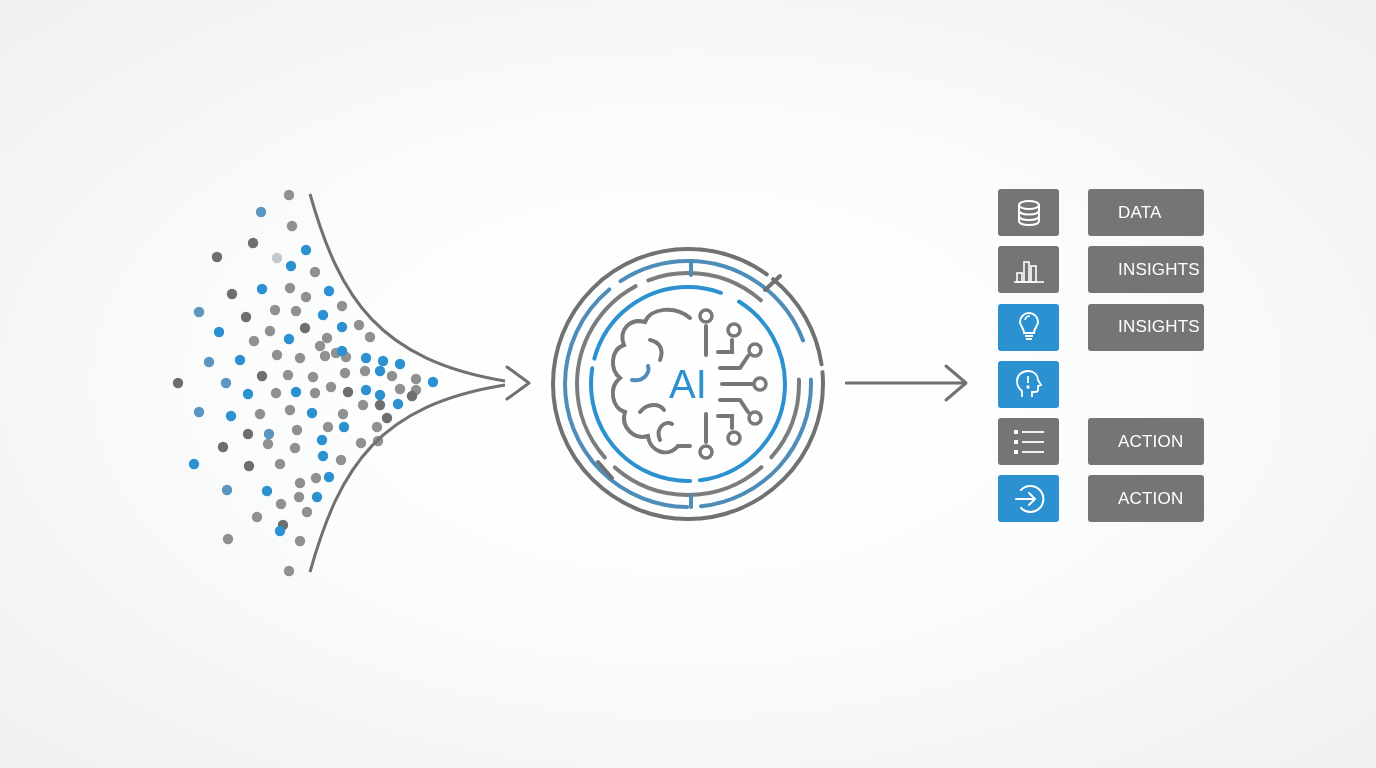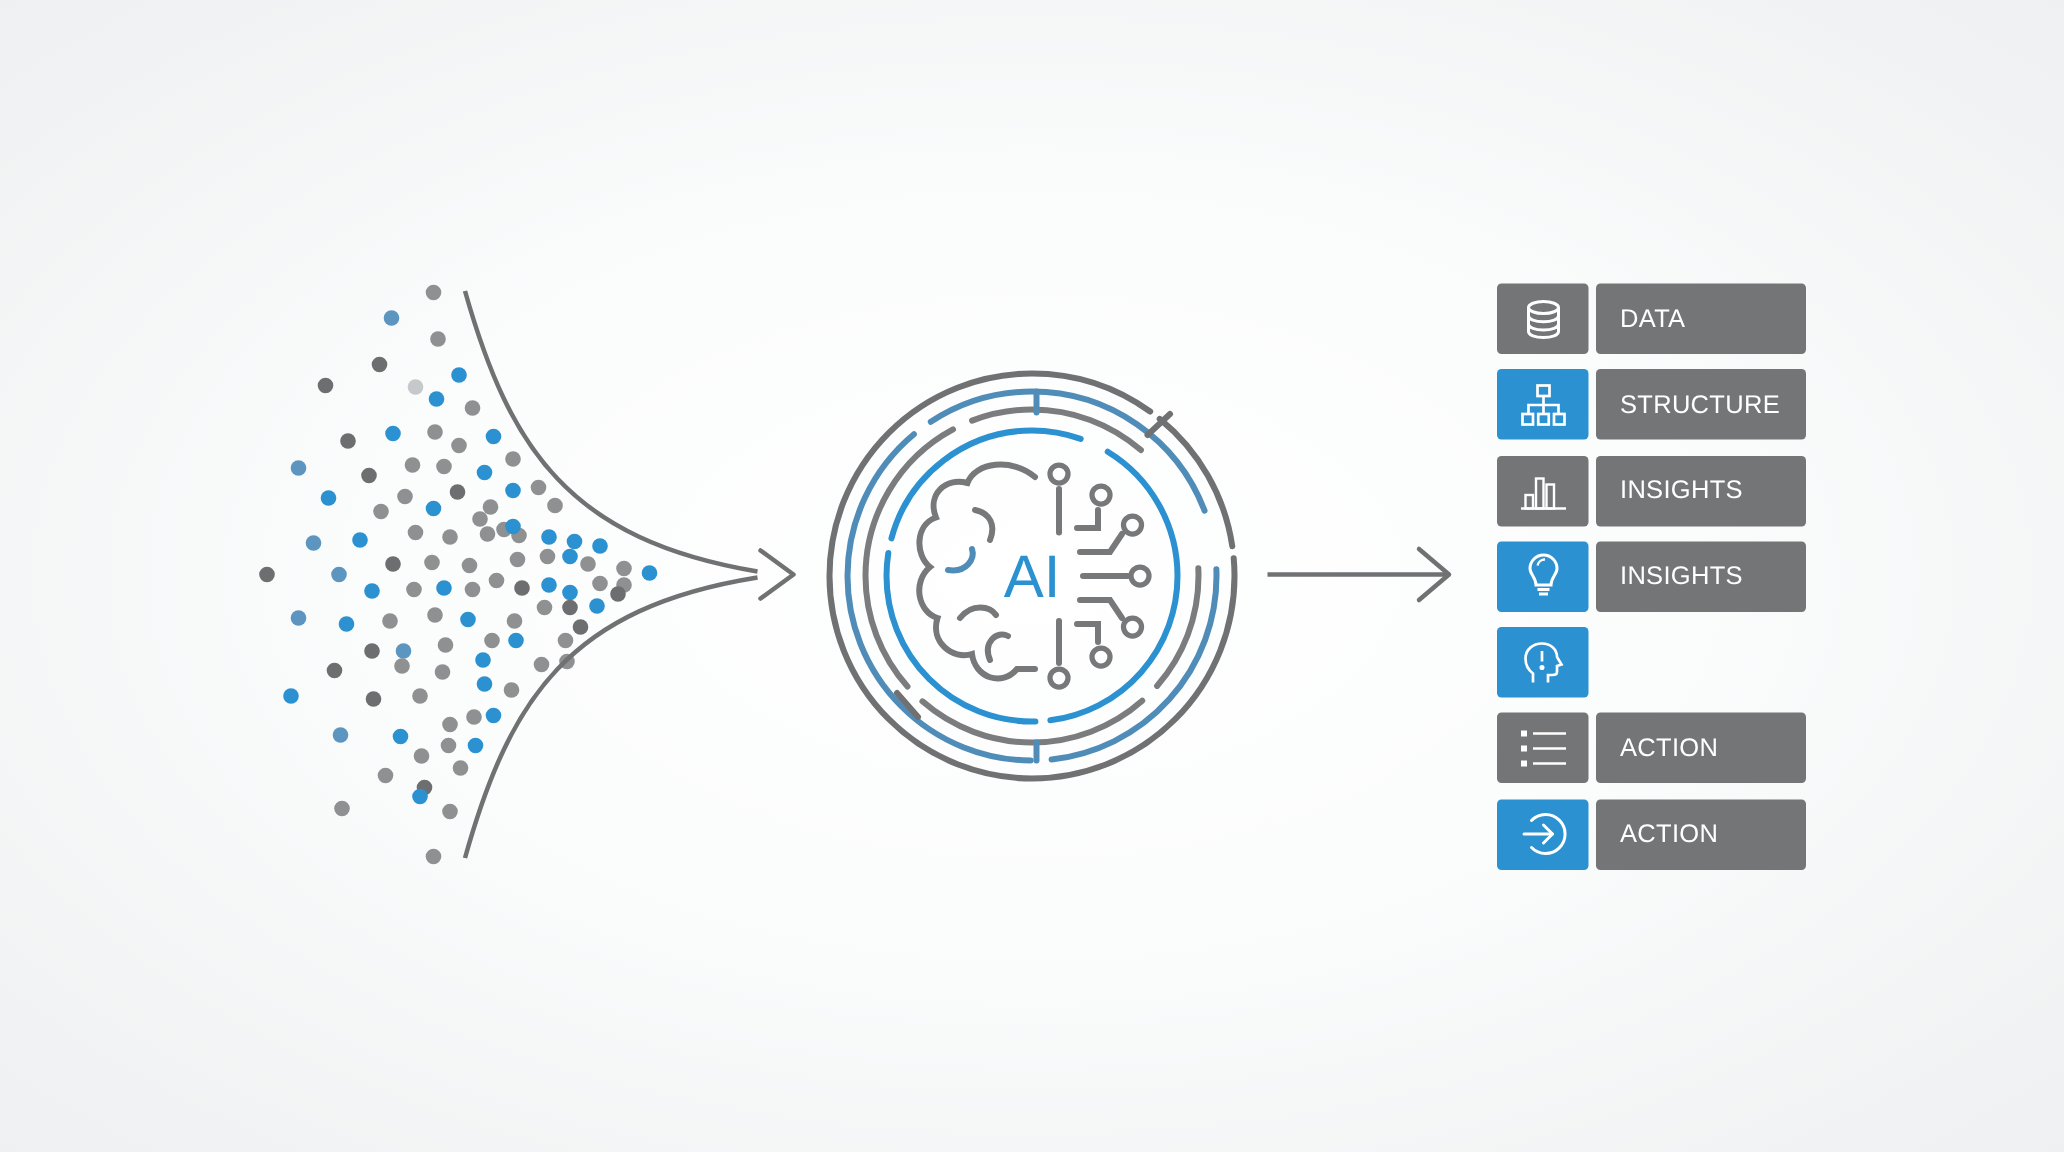--- a/index.html
+++ b/index.html
@@ -12,21 +12,21 @@
   .funnel-svg, .hub-svg, .arrow-svg { position: absolute; left: 0; top: 0; }
   .list { position: absolute; left: 998px; top: 189px; width: 206px; }
   .row { display: flex; height: 47px; margin-bottom: 10.3px; cursor: pointer; }
   .row .icon-cell {
     width: 61px; height: 47px; border-radius: 3px; margin-right: 5px;
     display: flex; align-items: center; justify-content: center;
   }
   .row .label-cell {
     flex: 1; height: 47px; border-radius: 3px; background: #737577;
     color: #ffffff; font-size: 17px; display: flex; align-items: center;
-    padding-left: 16px; letter-spacing: 0.2px;
+    padding-left: 30px; letter-spacing: 0.2px; margin-left: 24px;
   }
   .icon-cell svg { width: 32px; height: 32px; }
 </style>
 </head>
 <body>
 
 <div class="scene">
 
   <svg class="funnel-svg" width="1376" height="768" viewBox="0 0 1376 768">
     <g id="dots">
@@ -193,34 +193,20 @@
         <svg viewBox="0 0 32 32" fill="none" stroke="#fff" stroke-width="2">
           <ellipse cx="16" cy="8" rx="10" ry="4"></ellipse>
           <path d="M6,8 V24 C6,26.5 10.5,28 16,28 C21.5,28 26,26.5 26,24 V8"></path>
           <path d="M6,13.5 C6,16 10.5,17.5 16,17.5 C21.5,17.5 26,16 26,13.5"></path>
           <path d="M6,19 C6,21.5 10.5,23 16,23 C21.5,23 26,21.5 26,19"></path>
         </svg>
       </div>
       <div class="label-cell">DATA</div>
     </div>
 
-    <div class="row">
-      <div class="icon-cell" style="background:#2b91d1">
-        <svg viewBox="0 0 32 32" fill="none" stroke="#fff" stroke-width="1.8">
-          <rect x="12" y="3" width="8" height="7"></rect>
-          <line x1="16" y1="10" x2="16" y2="16"></line>
-          <path d="M6,22 V16 H26 V22"></path>
-          <line x1="16" y1="16" x2="16" y2="22"></line>
-          <rect x="2" y="22" width="7" height="7"></rect>
-          <rect x="12.5" y="22" width="7" height="7"></rect>
-          <rect x="23" y="22" width="7" height="7"></rect>
-        </svg>
-      </div>
-      <div class="label-cell">STRUCTURE</div>
-    </div>
 
     <div class="row">
       <div class="icon-cell" style="background:#737577">
         <svg viewBox="0 0 32 32" fill="none" stroke="#fff" stroke-width="1.6">
           <line x1="1" y1="28" x2="31" y2="28"></line>
           <rect x="4" y="19" width="5" height="9"></rect>
           <rect x="11" y="8" width="5" height="20"></rect>
           <rect x="18" y="12" width="5" height="16"></rect>
           <rect x="24.5" y="15" width="0" height="0"></rect>
         </svg>

